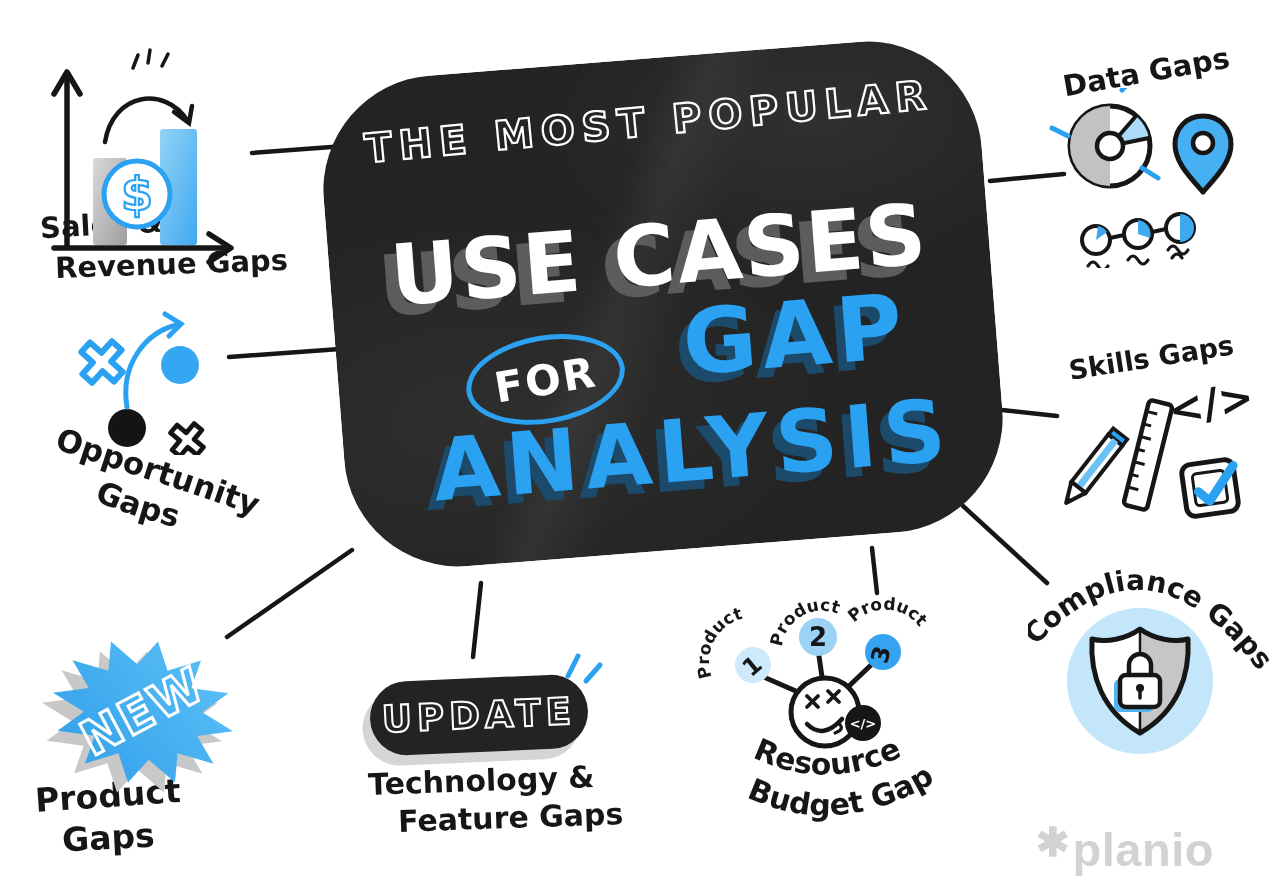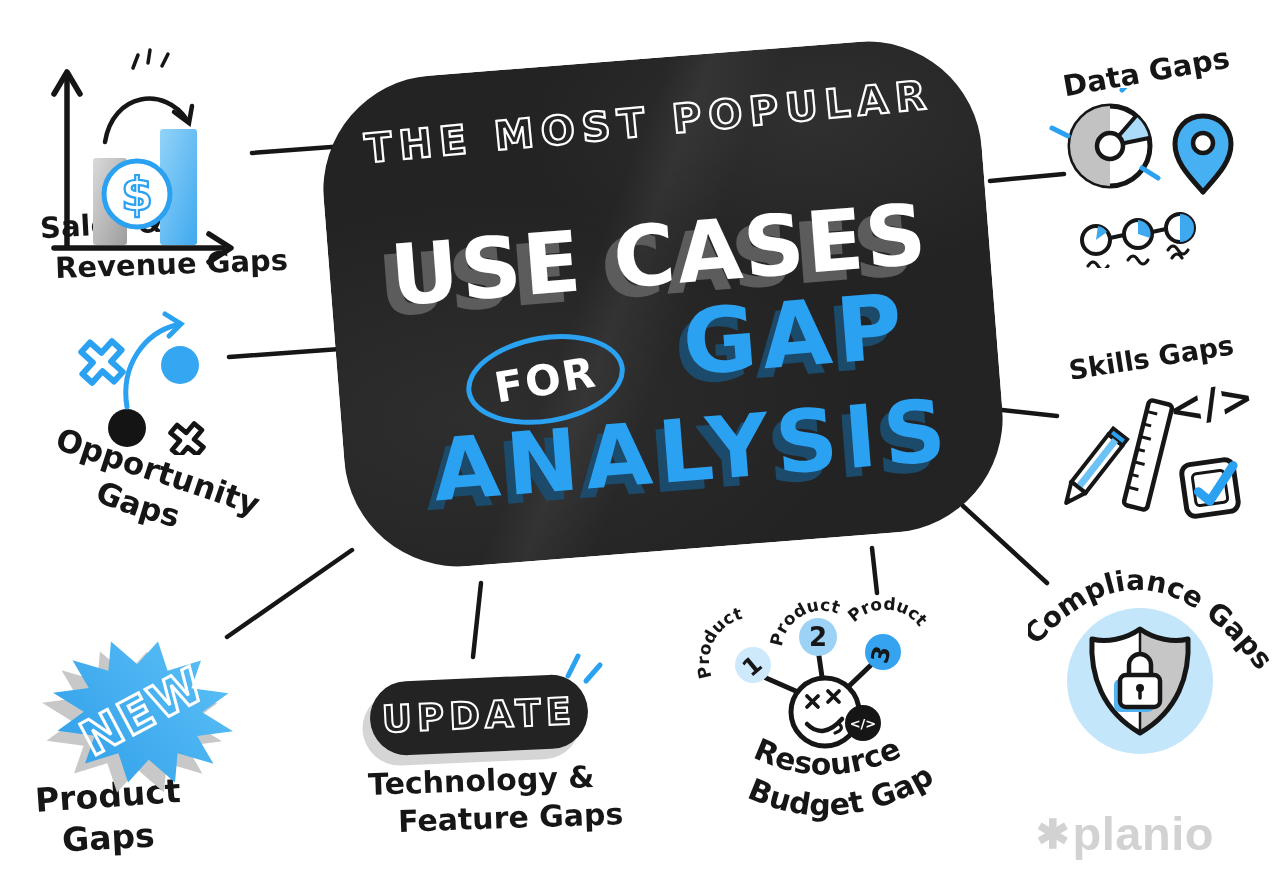--- a/index.html
+++ b/index.html
@@ -71,21 +71,21 @@
   }
   .label-tech1 { position:absolute; left:368px; top:763px; font-size:30px; transform:rotate(-2deg); }
   .label-tech2 { position:absolute; left:398px; top:800px; font-size:30px; transform:rotate(-2deg); }
 
   .label-data  { position:absolute; left:1062px; top:55px; font-size:29px; transform:rotate(-10deg); }
   .label-skills{ position:absolute; left:1068px; top:342px; font-size:27px; transform:rotate(-9deg); }
 
   .logo { position:absolute; left:1036px; top:806px; z-index:3; color:#d2d2d2;
           font-family:"Liberation Sans", sans-serif; font-weight:800; display:flex; align-items:center; }
   .logo-mark { font-size:40px; margin-right:3px; }
-  .logo-text { font-size:47px; letter-spacing:0.5px; }
+  .logo-text { font-size:47px; letter-spacing:0.5px;margin-top:16px; }
 </style>
 </head>
 <body>
 
 <div class="canvas">
 
   <svg class="connectors" width="1280" height="881">
     <g stroke="#161616" stroke-width="4.5" stroke-linecap="round">
       <line x1="252" y1="153" x2="345" y2="146"></line>
       <line x1="229" y1="357" x2="340" y2="349"></line>

